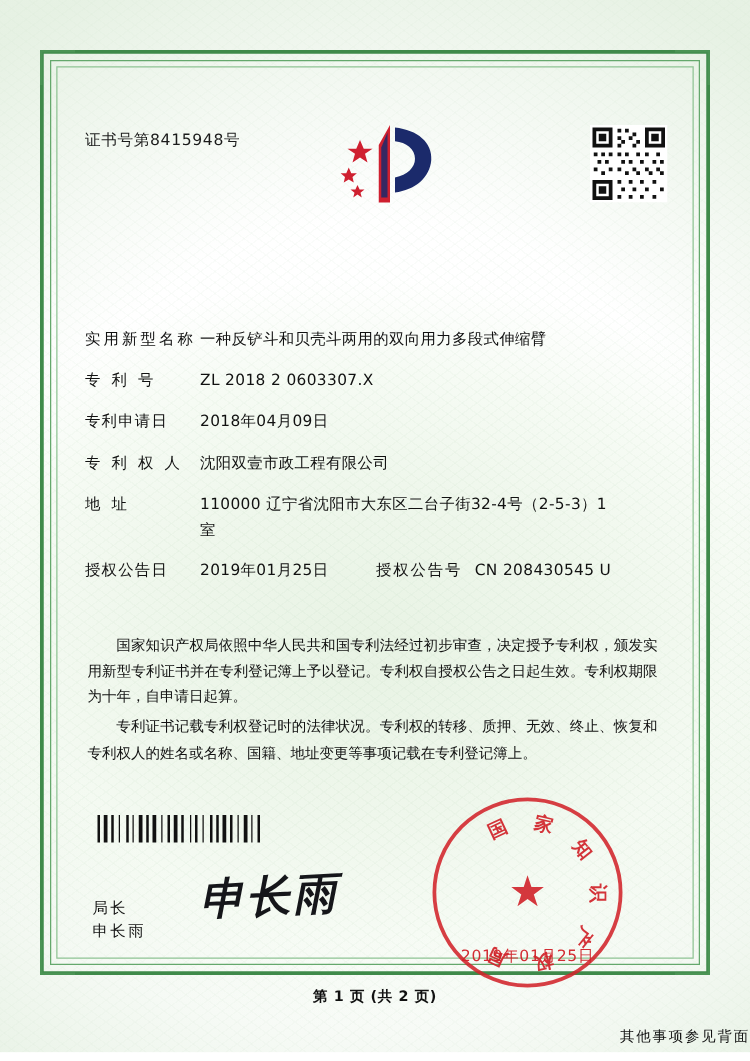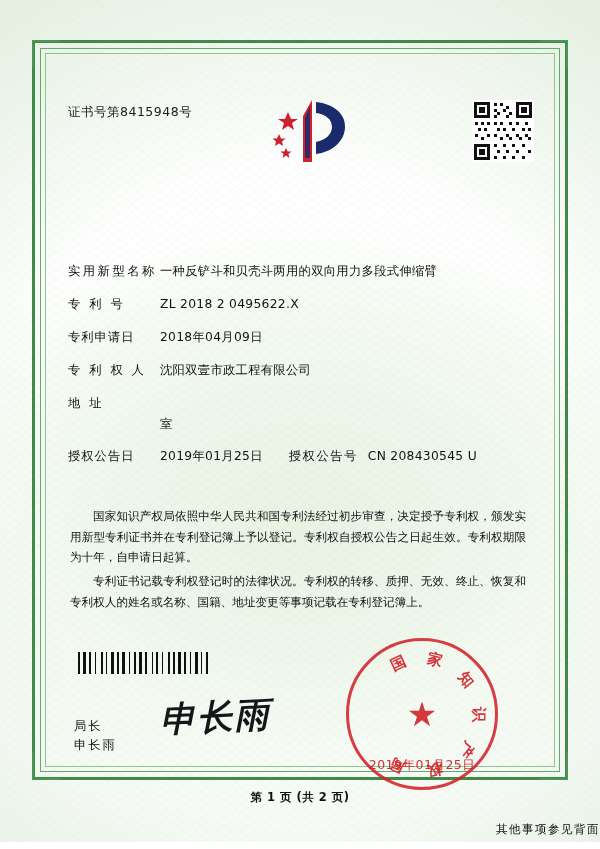--- a/index.html
+++ b/index.html
@@ -119,21 +119,21 @@
     letter-spacing: 2.5px;
     white-space: nowrap;
   }
   .label.w4 { letter-spacing: 1px; }
   .value {
     flex: 1 1 auto;
     letter-spacing: .3px;
   }
   .row.two .value { flex: 0 0 auto; }
   .sub-label {
-    margin-left: 26px;
+    margin-left: 38px;
     letter-spacing: 1.5px;
     white-space: nowrap;
   }
   .sub-value {
     margin-left: 10px;
     letter-spacing: .3px;
     white-space: nowrap;
   }
   .addr-second {
     margin-left: 92px;
@@ -356,32 +356,33 @@
   </div>
 
 
   <div class="fields">
     <div class="row">
       <span class="label">实用新型名称</span>
       <span class="value">一种反铲斗和贝壳斗两用的双向用力多段式伸缩臂</span>
     </div>
     <div class="row">
       <span class="label">专 利 号</span>
-      <span class="value">ZL 2018 2 0495622.X</span>
+      <span class="value">ZL 2018 2 0603307.X</span>
     </div>
     <div class="row">
       <span class="label w4">专利申请日</span>
       <span class="value">2018年04月09日</span>
     </div>
     <div class="row">
       <span class="label">专 利 权 人</span>
       <span class="value">沈阳双壹市政工程有限公司</span>
     </div>
     <div class="row">
       <span class="label">地      址</span>
+      <span class="value">110000  辽宁省沈阳市大东区二台子街32-4号（2-5-3）1</span>
     </div>
     <div class="addr-second">室</div>
     <div class="row two">
       <span class="label w4">授权公告日</span>
       <span class="value">2019年01月25日</span>
       <span class="sub-label">授权公告号</span>
       <span class="sub-value">CN 208430545 U</span>
     </div>
   </div>
 

